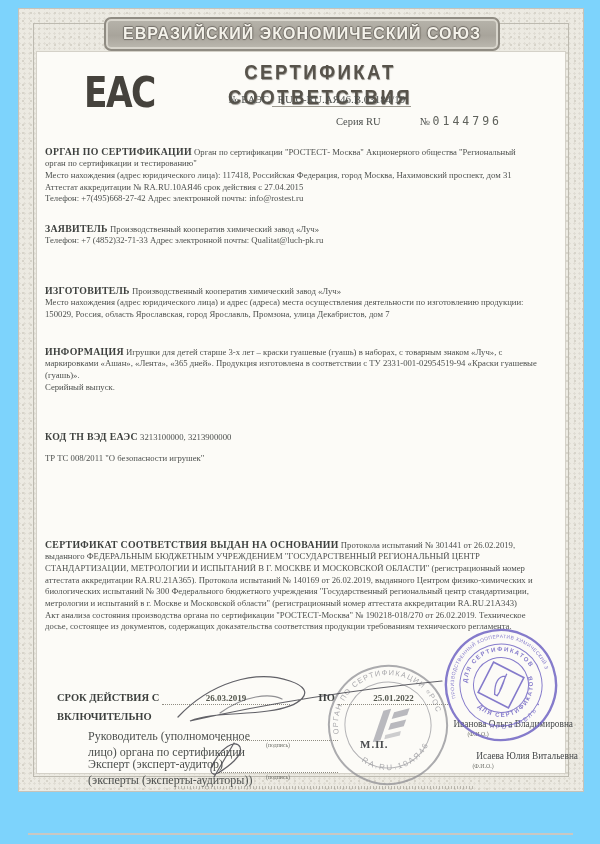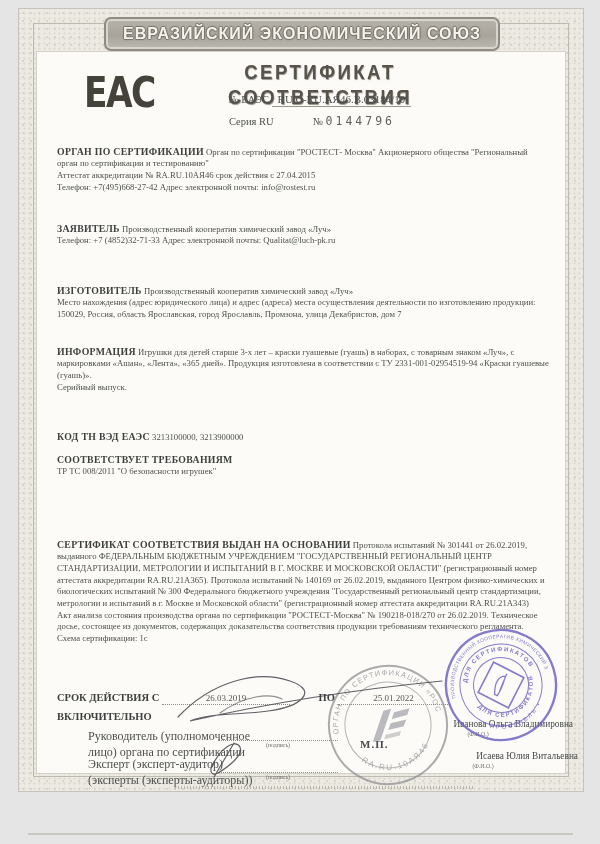--- a/index.html
+++ b/index.html
@@ -1,17 +1,17 @@
 <!DOCTYPE html>
 <html><head>
 <meta charset="utf-8">
 <style>
   html,body{margin:0;padding:0;}
   body{width:600px;height:844px;background:#ffffff;font-family:"Liberation Serif",serif;color:#4a4d4b;overflow:hidden;}
-  .page{position:relative;width:600px;height:844px;background:#e5e5e5;}
+  .page{position:relative;width:600px;height:844px;background:#7dd3fc;}
 
   
   .sheet{position:absolute;left:18px;top:8px;width:564px;height:782px;
     background-color:#eceae2;
     background-image:radial-gradient(#d7d4ca 1px, rgba(0,0,0,0) 1.5px),radial-gradient(#e0ddd4 1px, rgba(0,0,0,0) 1.4px);
     background-size:8px 8px,5px 5px;background-position:0 0,3px 2px;
     border:1px solid #c6c3ba;}
   .sheet .frame2{position:absolute;inset:14px;border:1px solid #bdbab0;}
   .paper{position:absolute;left:17px;right:17px;top:42px;bottom:17px;background:#fcfbf7;border:1px solid #d4d1c8;}
 
@@ -24,32 +24,32 @@
     color:#f4f2ea;text-shadow:0 1px 1px #75716a,0 -1px 1px #75716a,1px 0 1px #75716a,-1px 0 1px #75716a;
     transform:scaleY(1.05);white-space:nowrap;}
   .eac{position:absolute;left:84px;top:68px;width:60px;height:52px;
     font-family:"DejaVu Sans",sans-serif;font-weight:900;font-size:42px;line-height:50px;color:#45423c;
     transform:scaleX(.82);transform-origin:left;letter-spacing:-2px;}
   .doc-title{position:absolute;left:150px;top:63px;width:340px;text-align:center;
     font-family:"Liberation Sans",sans-serif;font-weight:bold;font-size:18.5px;letter-spacing:2.5px;
     color:#57534b;text-shadow:.6px .6px .7px rgba(70,66,58,.55);transform:scaleY(1.12);}
   .num-line{position:absolute;left:150px;top:93px;width:340px;text-align:center;font-size:10.5px;color:#4e514f;white-space:nowrap;}
   .num-line .val{font-size:11px;border-bottom:1px solid #9a978d;padding:0 6px 1px;}
-  .series-line{position:absolute;left:142px;top:114px;width:340px;text-align:center;font-size:10.5px;color:#4e514f;}
+  .series-line{position:absolute;left:162px;top:114px;width:340px;text-align:right;font-size:10.5px;color:#4e514f;}
   .series-line .serial{font-family:"DejaVu Sans Mono",monospace;font-size:11.5px;letter-spacing:3px;color:#5f625c;}
   .series-line .gap{display:inline-block;width:34px;}
 
   
-  .sec{position:absolute;left:57px;width:492px;font-size:8.7px;line-height:1.34;color:#4d504e;}
+  .sec{position:absolute;left:45px;width:492px;font-size:8.7px;line-height:1.34;color:#4d504e;}
   .sec b.lbl{font-size:9.8px;letter-spacing:.3px;color:#3d403e;}
   .sec .ln{display:block;}
 
   
   .validity{position:absolute;left:57px;top:692px;width:492px;font-size:10.5px;font-weight:bold;color:#3d403e;}
-  .validity .dt{font-weight:normal;font-size:9px;color:#55584f;display:inline-block;text-align:center;border-bottom:1px dotted #908d82;padding:0 4px 1px;}
+  .validity .dt{font-weight:bold;font-size:9px;color:#55584f;display:inline-block;text-align:center;border-bottom:1px dotted #908d82;padding:0 4px 1px;}
   .validity .dt1{width:120px;margin-right:26px;}
   .validity .dt2{width:104px;}
   .inclusive{position:absolute;left:57px;top:711px;font-size:10.5px;font-weight:bold;color:#3d403e;}
   .role{position:absolute;left:88px;width:165px;font-size:12px;line-height:1.3;color:#4d504e;}
   .sigline{position:absolute;width:120px;border-bottom:1px dotted #908d82;height:12px;}
   .sigcap{position:absolute;width:120px;text-align:center;font-size:5.8px;color:#6e6f68;}
   .fio{position:absolute;width:190px;text-align:right;font-size:9.3px;color:#45484a;white-space:nowrap;}
   .fiocap{position:absolute;width:190px;text-align:center;font-size:5.8px;color:#6e6f68;}
   .mp{position:absolute;left:360px;top:738px;font-size:11px;font-weight:bold;color:#4a4c4e;letter-spacing:1px;}
 
@@ -81,20 +81,21 @@
     <span>Серия</span>
     <span>RU</span>
     <span class="gap"></span>
     <span>№</span>
     <span class="serial">0144796</span>
   </div>
 
   <p class="sec" style="top:136px">
     <b class="lbl">ОРГАН ПО СЕРТИФИКАЦИИ</b>
     <span>Орган по сертификации "РОСТЕСТ- Москва" Акционерного общества "Региональный орган по сертификации и тестированию"</span>
+    <span class="ln">Место нахождения (адрес юридического лица): 117418, Российская Федерация, город Москва, Нахимовский проспект, дом 31</span>
     <span class="ln">Аттестат аккредитации № RA.RU.10АЯ46 срок действия с 27.04.2015</span>
     <span class="ln">Телефон: +7(495)668-27-42 Адрес электронной почты: info@rostest.ru</span>
   </p>
 
   <p class="sec" style="top:213px">
     <b class="lbl">ЗАЯВИТЕЛЬ</b>
     <span>Производственный кооператив химический завод «Луч»</span>
     <span class="ln">Телефон: +7 (4852)32-71-33 Адрес электронной почты: Qualitat@luch-pk.ru</span>
   </p>
 
@@ -109,29 +110,27 @@
     <span>Игрушки для детей старше 3-х лет – краски гуашевые (гуашь) в наборах, с товарным знаком «Луч», с маркировками «Ашан», «Лента», «365 дней». Продукция изготовлена в соответствии с ТУ 2331-001-02954519-94 «Краски гуашевые (гуашь)».</span>
     <span class="ln">Серийный выпуск.</span>
   </p>
 
   <p class="sec" style="top:421px">
     <b class="lbl">КОД ТН ВЭД ЕАЭС</b>
     <span>3213100000, 3213900000</span>
   </p>
 
   <p class="sec" style="top:444px">
-    <b class="lbl ln">СООТВЕТСТВУЕТ ТРЕБОВАНИЯМ</b>
     <span class="ln">ТР ТС 008/2011 "О безопасности игрушек"</span>
   </p>
 
   <p class="sec" style="top:529px">
     <b class="lbl">СЕРТИФИКАТ СООТВЕТСТВИЯ  ВЫДАН НА ОСНОВАНИИ</b>
     <span>Протокола испытаний № 301441 от 26.02.2019, выданного ФЕДЕРАЛЬНЫМ БЮДЖЕТНЫМ УЧРЕЖДЕНИЕМ "ГОСУДАРСТВЕННЫЙ РЕГИОНАЛЬНЫЙ ЦЕНТР СТАНДАРТИЗАЦИИ, МЕТРОЛОГИИ И ИСПЫТАНИЙ В Г. МОСКВЕ И МОСКОВСКОЙ ОБЛАСТИ" (регистрационный номер аттестата аккредитации RA.RU.21А365). Протокола испытаний № 140169 от 26.02.2019, выданного Центром физико-химических и биологических испытаний № 300 Федерального бюджетного учреждения "Государственный региональный центр стандартизации, метрологии и испытаний в г. Москве и Московской области" (регистрационный номер аттестата аккредитации RA.RU.21А343)</span>
     <span class="ln">Акт анализа состояния производства органа по сертификации "РОСТЕСТ-Москва" № 190218-018/270 от 26.02.2019. Техническое досье, состоящее из документов, содержащих доказательства соответствия продукции требованиям технического регламента.</span>
-    <span class="ln">Схема сертификации: 1с</span>
   </p>
 
 
   <div class="validity">
     <span>СРОК ДЕЙСТВИЯ С</span>
     <span class="dt dt1">26.03.2019</span>
     <span>ПО</span>
     <span class="dt dt2">25.01.2022</span>
   </div>
   <div class="inclusive">ВКЛЮЧИТЕЛЬНО</div>

